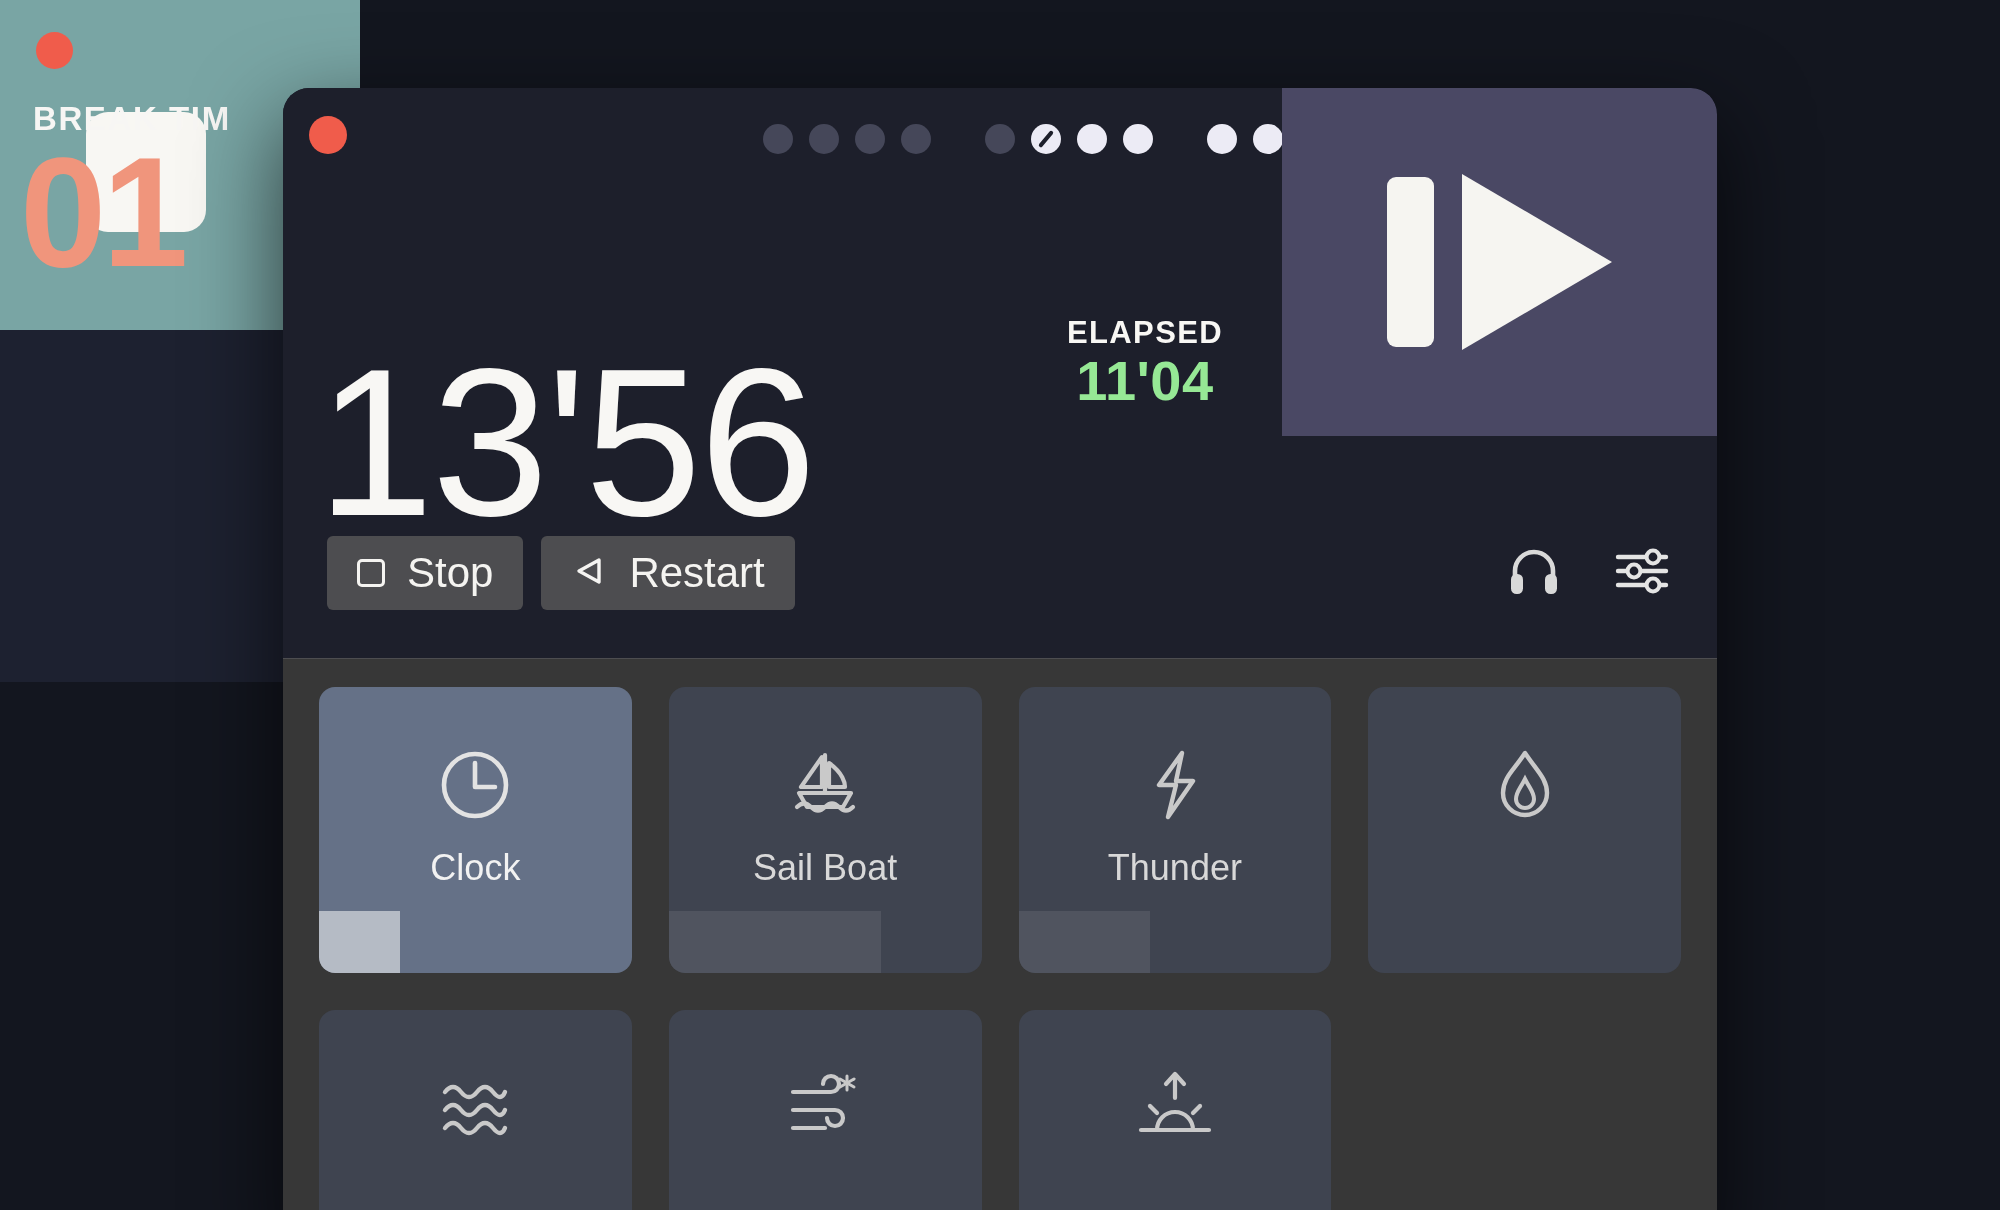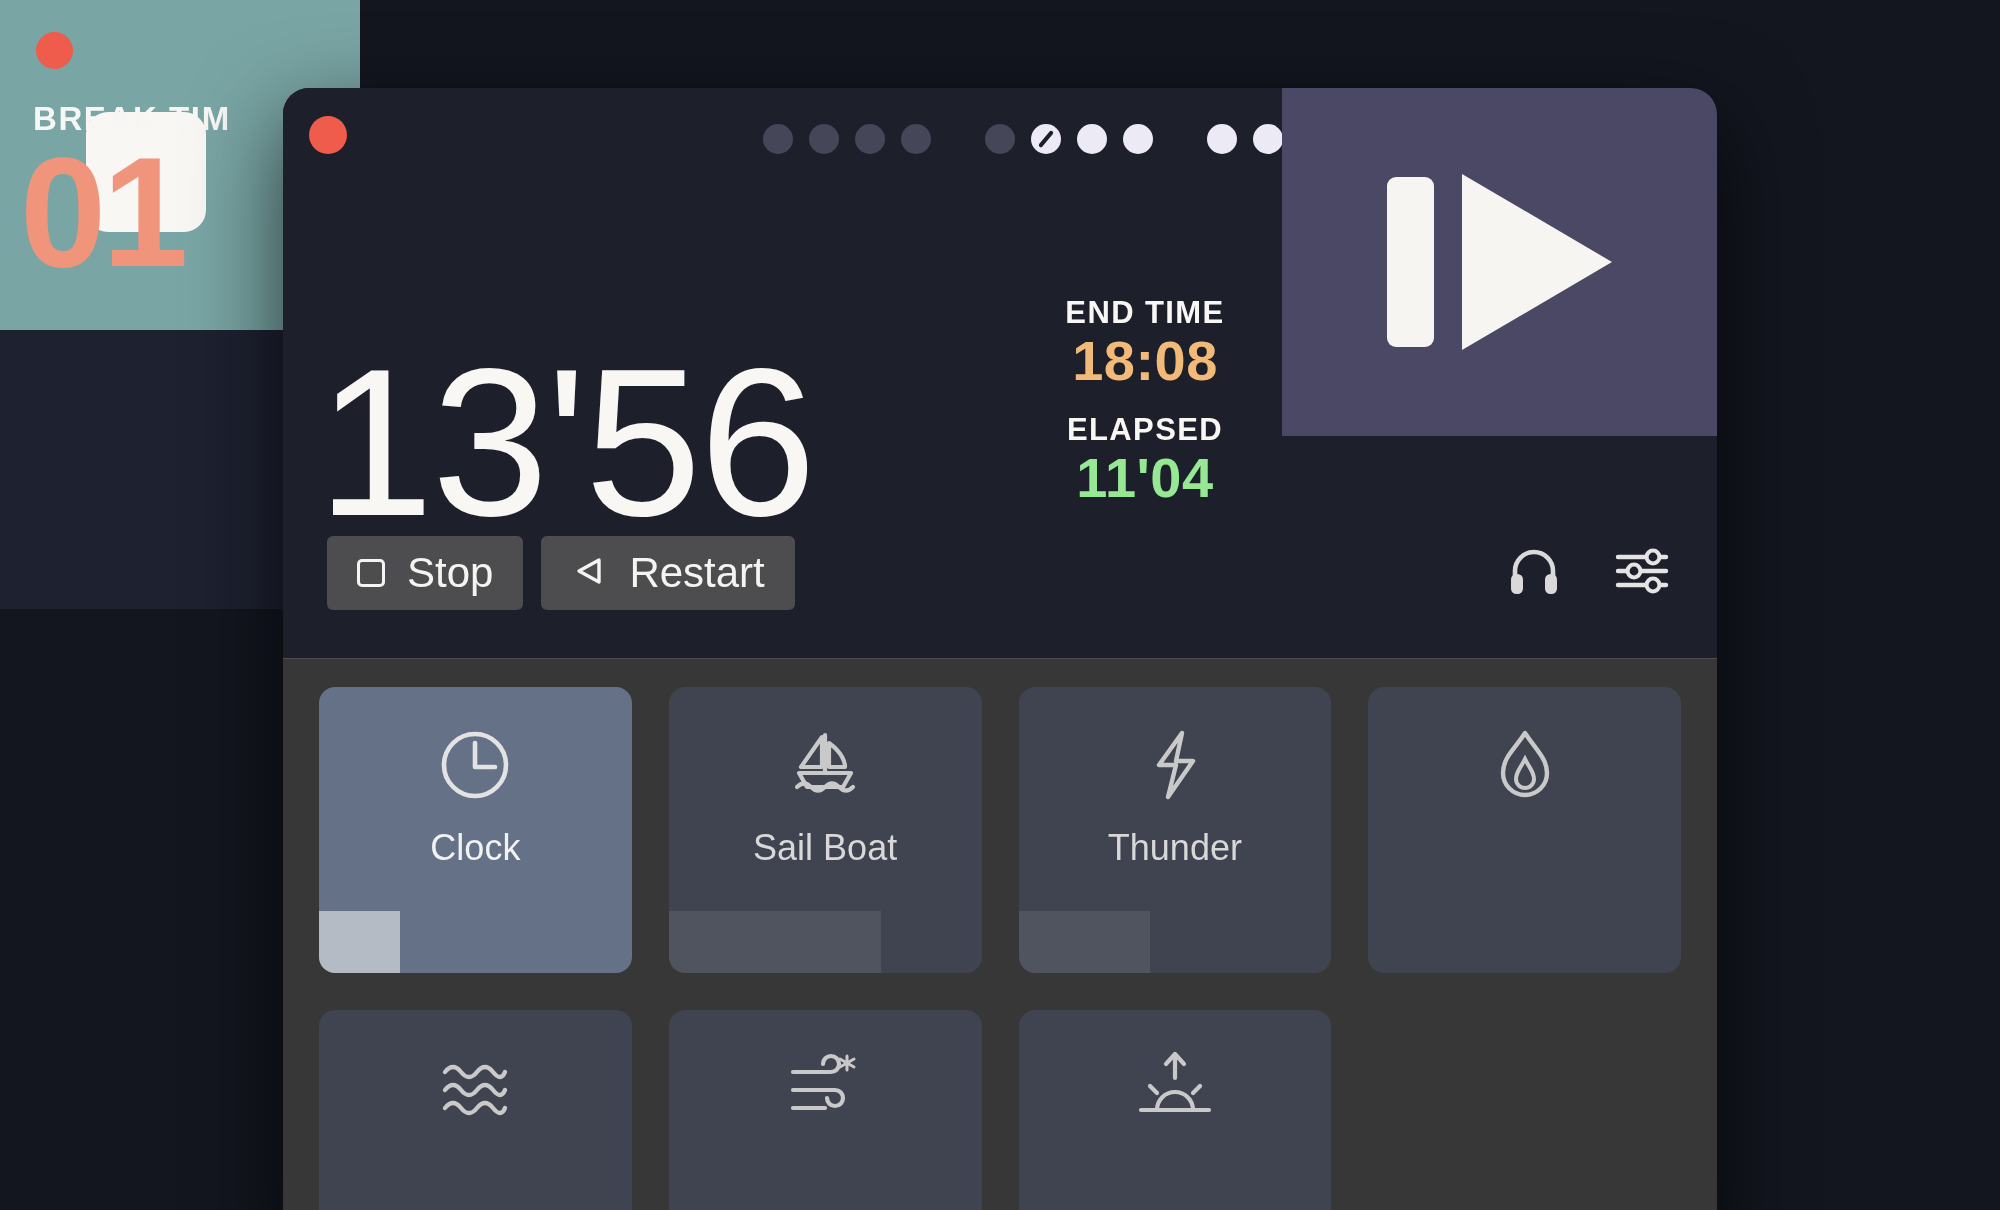--- a/index.html
+++ b/index.html
@@ -14,21 +14,21 @@
   #left-window {
     left:-178px; top:160px; width:360px; height:330px;
     background:#79a5a4;
   }
   #left-window .stop-glyph {
     position:absolute; left:86px; top:112px;
     width:120px; height:120px; border-radius:22px;
     background:#f8f7f3;
   }
   #right-window {
-    left:1800px; top:178px; width:400px; height:279px;
+    left:1800px; top:178px; width:400px; height:352px;
     background:#1d2130;
     padding-left:23px;
   }
   #right-window .dot-red {
     position:absolute; left:36px; top:32px;
     width:37px; height:37px; border-radius:50%;
     background:#f05c4b;
   }
   #right-window .rw-label {
     position:absolute; left:33px; top:100px;
@@ -170,21 +170,21 @@
   }
   .sound-tile {
     position:relative;
     height:286px;
     border-radius:16px;
     background:#3f4450;
     overflow:hidden;
     cursor:pointer;
     display:flex; flex-direction:column;
     align-items:center; justify-content:flex-start;
-    padding-top:38px;
+    padding-top:58px;
   }
   .sound-tile.active { background:#657187; }
   .sound-tile .tile-icon {
     width:80px; height:80px;
     display:flex; align-items:center; justify-content:center;
   }
   .sound-tile .tile-label {
     margin-top:22px;
     font-size:36px; color:#d8d8d8;
   }
@@ -235,24 +235,20 @@
             <div class="sdot done"></div>
             <div class="sdot done"></div>
             <div class="sdot done"></div>
             <div class="sdot done"></div>
           </div>
         </div>
 
       <div id="main-time">13'56</div>
 
       <div id="readouts">
-        <div>
-          <div class="readout-label">END TIME</div>
-          <div class="readout-value" id="end-time-value">18:08</div>
-        </div>
         <div id="elapsed-block">
           <div class="readout-label">ELAPSED</div>
           <div class="readout-value" id="elapsed-value">11'04</div>
         </div>
       </div>
 
       <div id="play-panel">
         <div class="pp-bar"></div>
         <div class="pp-tri"></div>
       </div>

